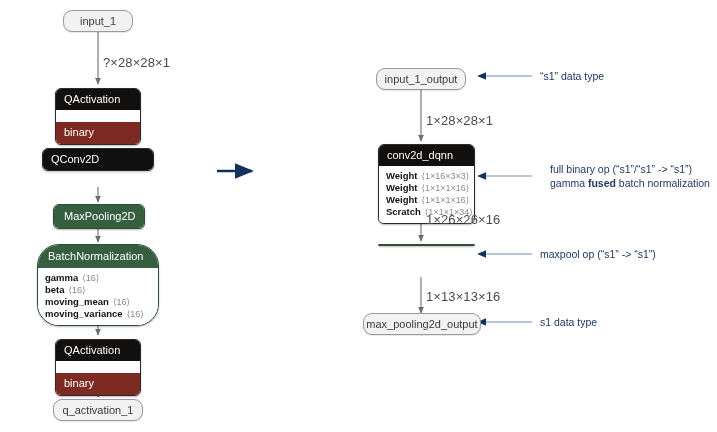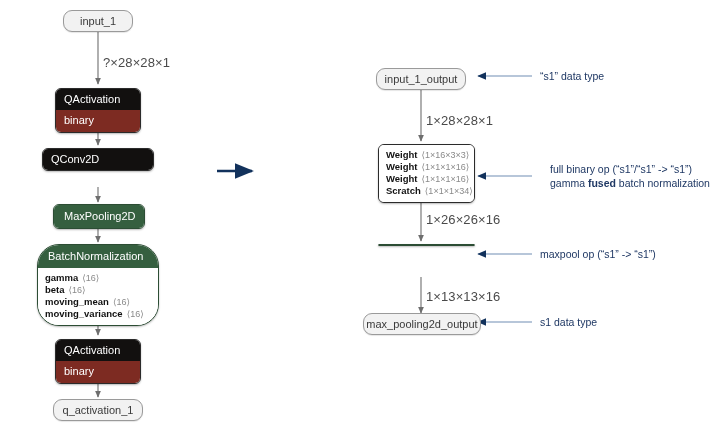--- a/index.html
+++ b/index.html
@@ -64,20 +64,21 @@
     white-space: nowrap;
   }
   .card .hdr.black   { background: #12100f; }
   .card .hdr.green   { background: #355f3f; }
   .card .body.maroon { background: #7d2b22; }
   .card .body.maroon .rowtext {
     color: #ffffff;
     font-size: 11px;
     padding: 4px 8px 6px 8px;
     line-height: 12px;
+    margin-top: 12px;
   }
   .card .body.white {
     background: #ffffff;
     padding: 4px 7px 5px 7px;
   }
   .card.greenonly {
     border: 1px solid #2c4d34;
   }
   .card.greenonly .hdr.green {
     padding: 5px 10px 6px 10px;
@@ -212,20 +213,21 @@
     <span>q_activation_1</span>
   </div>
 
   <div class="node io-node" style="left:372px; top:68px; width:90px;">
     <span>input_1_output</span>
   </div>
 
   <div class="edge-label" style="left:422px; top:113px;">1×28×28×1</div>
 
   <div class="node card" style="left:374px; top:144px; width:97px;">
+    <div class="hdr black">conv2d_dqnn</div>
     <div class="body white">
       <div class="prow">
         <span class="pname">Weight</span><span class="pshape">⟨1×16×3×3⟩</span>
       </div>
       <div class="prow">
         <span class="pname">Weight</span><span class="pshape">⟨1×1×1×16⟩</span>
       </div>
       <div class="prow">
         <span class="pname">Weight</span><span class="pshape">⟨1×1×1×16⟩</span>
       </div>

